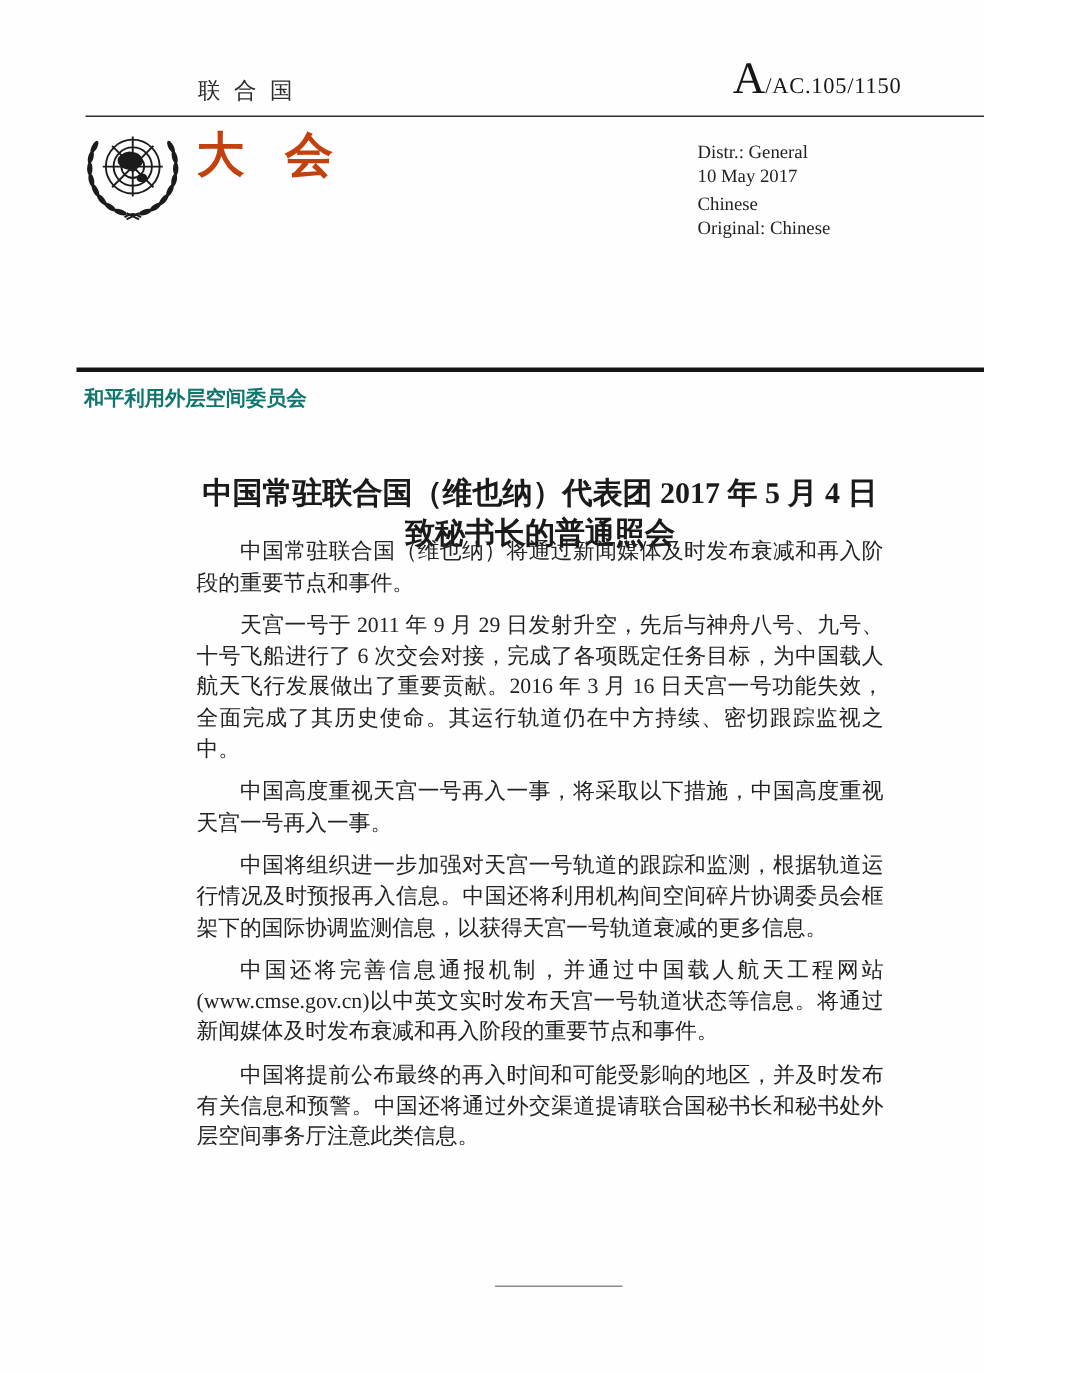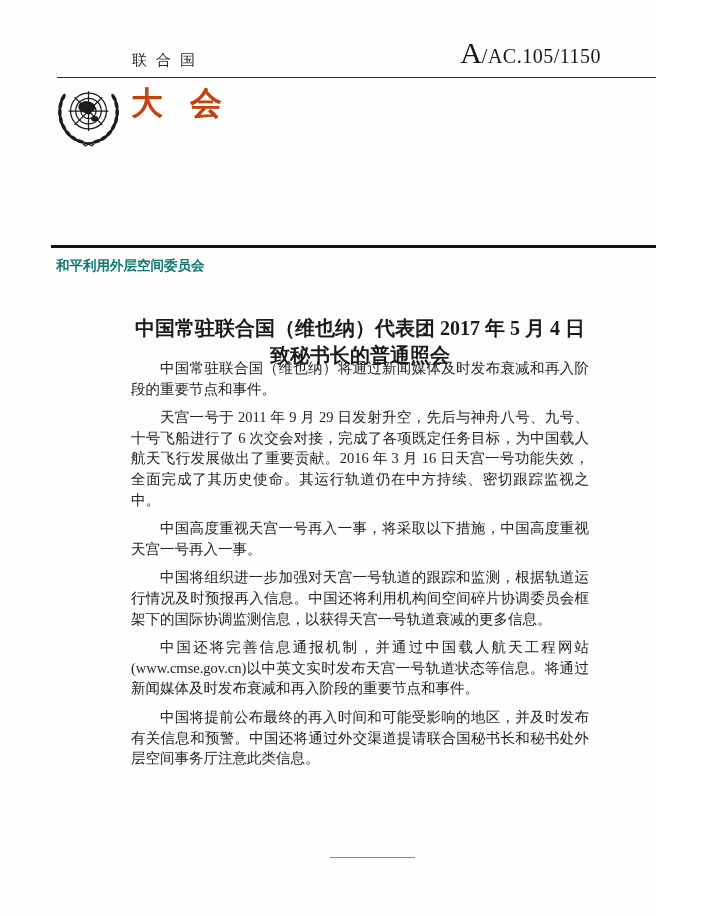--- a/index.html
+++ b/index.html
@@ -13,21 +13,21 @@
   }
   .un-label{
     position:absolute;left:132px;top:51px;
     font-size:15px;letter-spacing:9px;color:#2b2b2b;
   }
   .doc-symbol{
     position:absolute;right:55px;top:38px;
     display:flex;align-items:baseline;color:#161616;
   }
   .doc-symbol .big-a{font-size:30px;line-height:30px;}
-  .doc-symbol .rest{font-size:20px;letter-spacing:0.5px;}
+  .doc-symbol .rest{font-size:15px;letter-spacing:0.5px;}
   .rule-top{
     position:absolute;left:57px;top:77px;width:608px;height:1px;
     background:#2e2e2e;
   }
   .emblem{position:absolute;left:54px;top:80px;width:69px;height:69px;}
   .assembly-label{
     position:absolute;left:131px;top:82px;
     font-size:32px;font-weight:bold;letter-spacing:27px;color:#c2410c;
     white-space:nowrap;
   }
@@ -115,20 +115,27 @@
       <ellipse cx="86" cy="68" rx="6.5" ry="2.6" transform="rotate(-64 86 68)"></ellipse>
       <ellipse cx="90" cy="58" rx="6.5" ry="2.6" transform="rotate(-78 90 58)"></ellipse>
       <ellipse cx="91.5" cy="47" rx="6.5" ry="2.6" transform="rotate(-90 91.5 47)"></ellipse>
       <ellipse cx="90.5" cy="36" rx="6.5" ry="2.6" transform="rotate(-104 90.5 36)"></ellipse>
       <ellipse cx="87" cy="26" rx="6.5" ry="2.6" transform="rotate(-118 87 26)"></ellipse>
     </g>
   </svg>
 
   <div class="assembly-label">大会</div>
 
+  <div class="distr-block">
+    <div>Distr.: General</div>
+    <div>10 May 2017</div>
+    <div class="gap"></div>
+    <div>Chinese</div>
+    <div>Original: Chinese</div>
+  </div>
 
   <div class="rule-thick"></div>
 
   <div class="committee">和平利用外层空间委员会</div>
 
   <div class="doc-title">中国常驻联合国（维也纳）代表团 2017 年 5 月 4 日致秘书长的普通照会</div>
 
   <div class="doc-body">
       <p class="para">中国常驻联合国（维也纳）将通过新闻媒体及时发布衰减和再入阶段的重要节点和事件。</p>
       <p class="para">天宫一号于 2011 年 9 月 29 日发射升空，先后与神舟八号、九号、十号飞船进行了 6 次交会对接，完成了各项既定任务目标，为中国载人航天飞行发展做出了重要贡献。2016 年 3 月 16 日天宫一号功能失效，全面完成了其历史使命。其运行轨道仍在中方持续、密切跟踪监视之中。</p>

